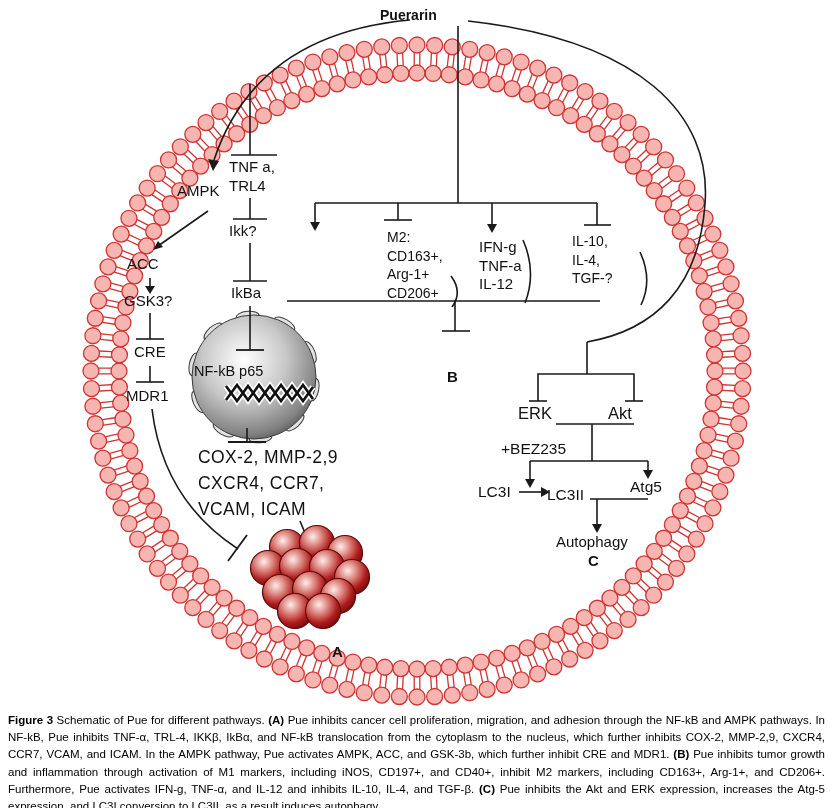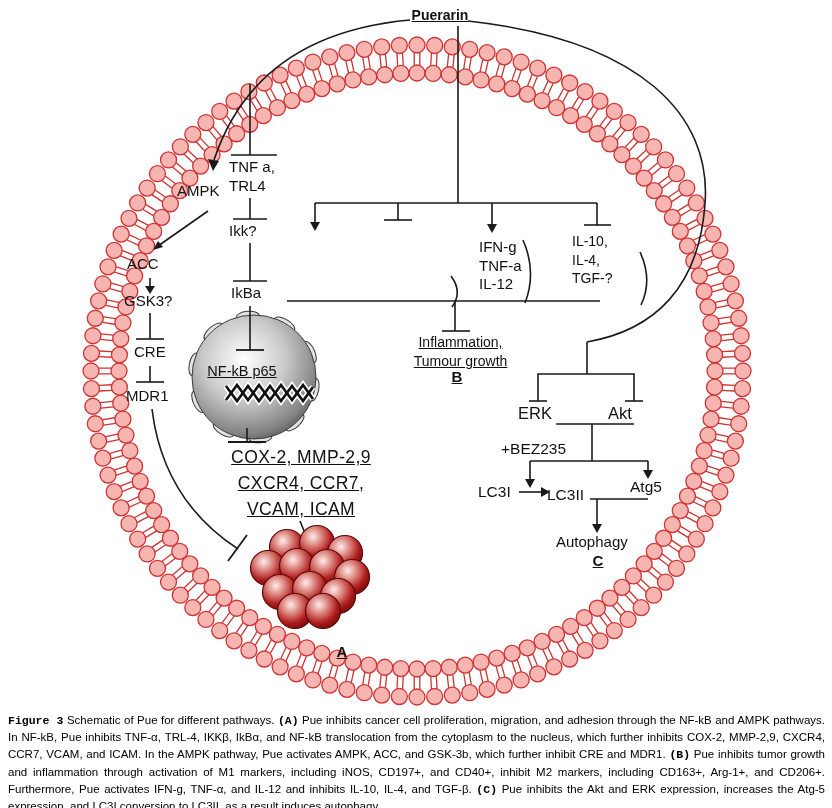--- a/index.html
+++ b/index.html
@@ -2,24 +2,24 @@
 <html><head>
 <meta charset="utf-8">
 <style>
   html,body{margin:0;padding:0;background:#fff;}
   #stage{position:relative;width:832px;height:808px;background:#fff;overflow:hidden;
          font-family:"Liberation Sans",sans-serif;}
   #diagram{position:absolute;left:0;top:0;}
   .lbl{position:absolute;font:15px/19px "Liberation Sans",sans-serif;color:#111;
        white-space:pre-line;}
   .b{font-weight:bold;}
-  .ctr{text-align:center;text-decoration:underline;}
+  .ctr{}
   #caption{position:absolute;left:8px;top:712px;width:817px;color:#000;
            font:11.5px/17.2px "Liberation Sans",sans-serif;text-align:justify;}
-  #caption b{font-weight:bold;font-family:Liberation Mono, monospace;}
+  #caption b{font-weight:bold;}
 </style>
 </head>
 <body>
 
 <div id="stage">
 
   <svg id="diagram" width="832" height="710" viewBox="0 0 832 710">
     <defs>
       <radialGradient id="nucGrad" cx="42%" cy="36%" r="75%">
         <stop offset="0" stop-color="#ffffff"></stop>
@@ -616,28 +616,30 @@
   <div class="lbl" style="left:124px;top:291px">GSK3?</div>
   <div class="lbl" style="left:134px;top:342px">CRE</div>
   <div class="lbl" style="left:126px;top:386px">MDR1</div>
   <div class="lbl" style="left:231px;top:283px">IkBa</div>
   <div class="lbl ctr" style="left:194px;top:362px;width:96px;font-size:14.5px">NF-kB p65</div>
   <div class="lbl ctr" style="left:198px;top:444px;width:206px;font-size:17.5px;line-height:26px;letter-spacing:.4px">COX-2, MMP-2,9
 CXCR4, CCR7,
 VCAM, ICAM</div>
   <div class="lbl b ctr" style="left:332px;top:642px;width:20px;font-size:15px">A</div>
 
+  <div class="lbl" style="left:387px;top:228px;font-size:14px;line-height:18.5px">M2:
+CD163+,
+Arg-1+
+CD206+</div>
   <div class="lbl" style="left:479px;top:238px;font-size:15px;line-height:18.5px">IFN-g
 TNF-a
 IL-12</div>
   <div class="lbl" style="left:572px;top:232px;font-size:14px;line-height:18.5px">IL-10,
 IL-4,
 TGF-?</div>
-  <div class="lbl ctr" style="left:383px;top:333px;width:155px;font-size:14px;line-height:18.5px">Inflammation,
-Tumour growth</div>
   <div class="lbl b ctr" style="left:447px;top:367px;width:20px;font-size:15px">B</div>
 
   <div class="lbl" style="left:518px;top:404px;font-size:16.5px">ERK</div>
   <div class="lbl" style="left:608px;top:404px;font-size:16.5px">Akt</div>
   <div class="lbl" style="left:501px;top:439px;font-size:15.5px">+BEZ235</div>
   <div class="lbl" style="left:478px;top:482px;font-size:15.5px">LC3I</div>
   <div class="lbl" style="left:547px;top:485px;font-size:15.5px">LC3II</div>
   <div class="lbl" style="left:630px;top:477px;font-size:15.5px">Atg5</div>
   <div class="lbl" style="left:556px;top:532px;font-size:15px">Autophagy</div>
   <div class="lbl b ctr" style="left:588px;top:551px;width:20px;font-size:15px">C</div>

